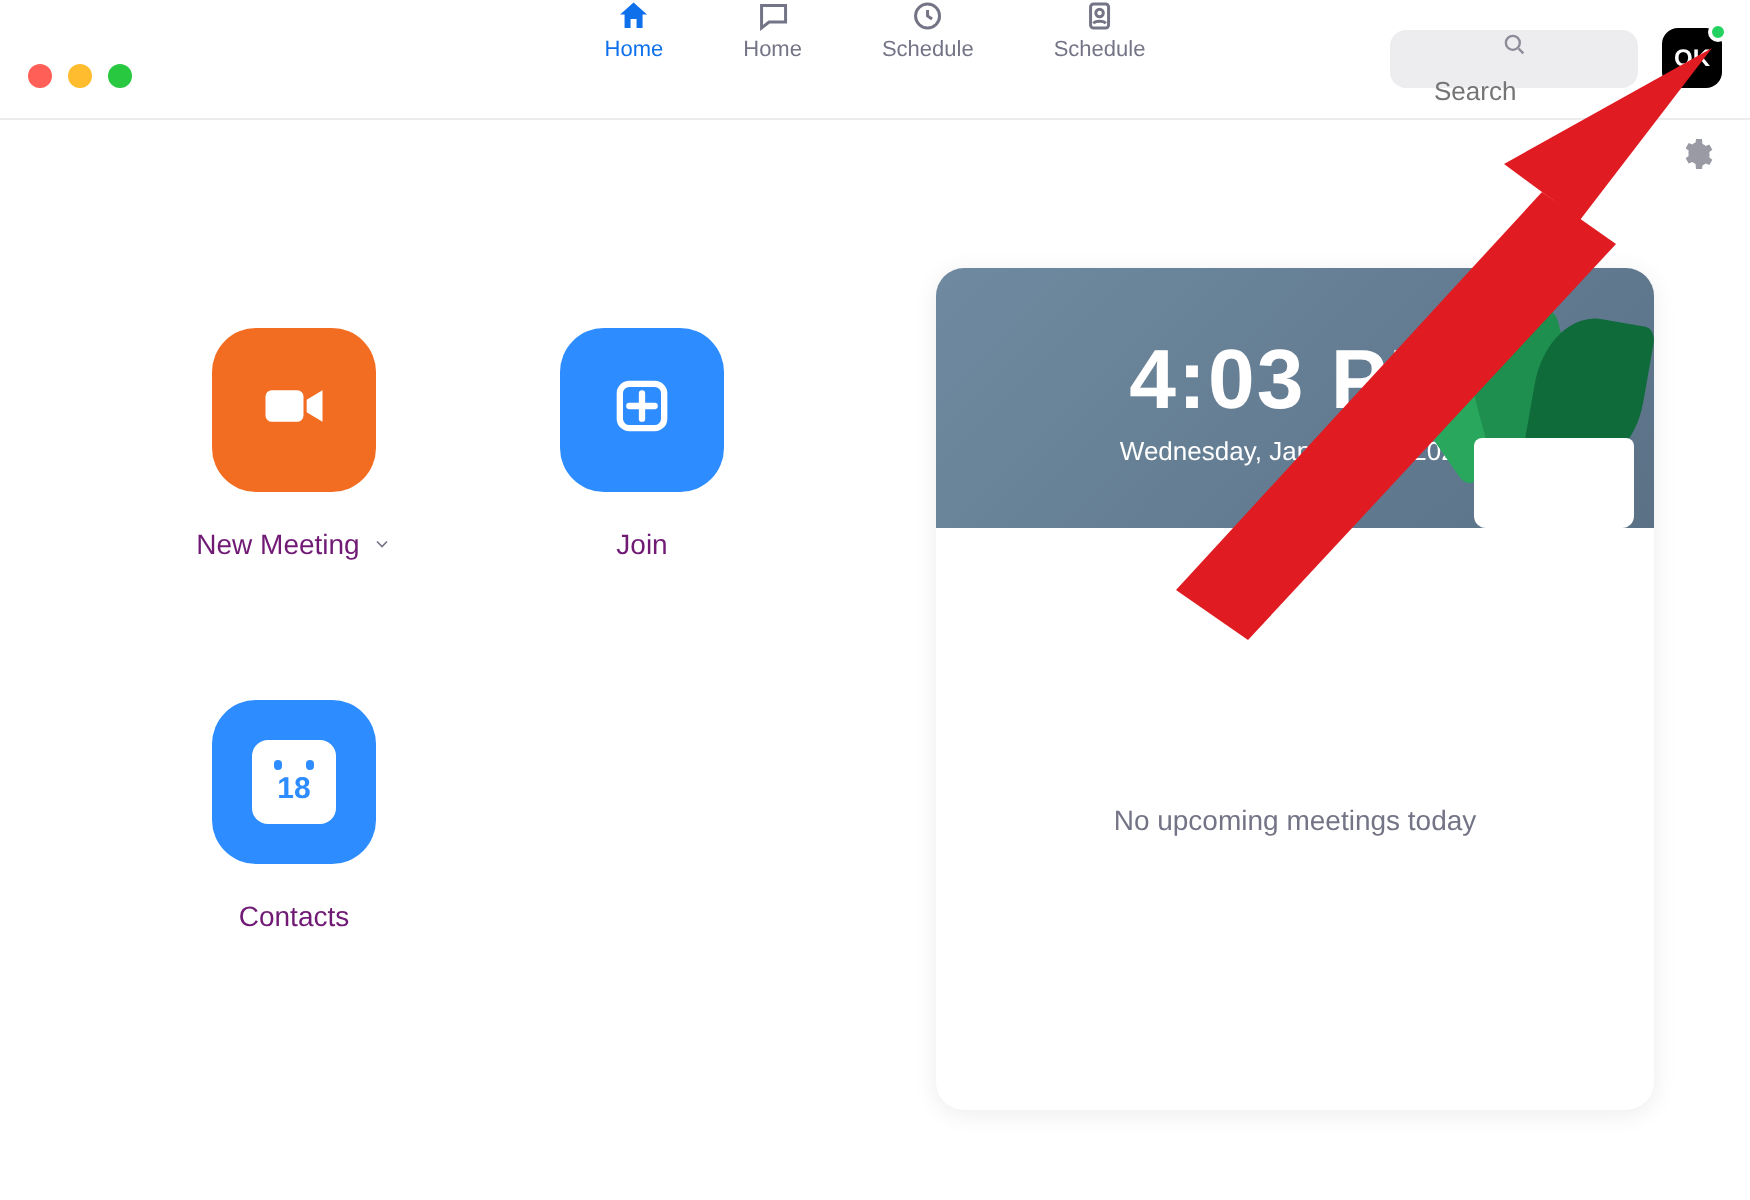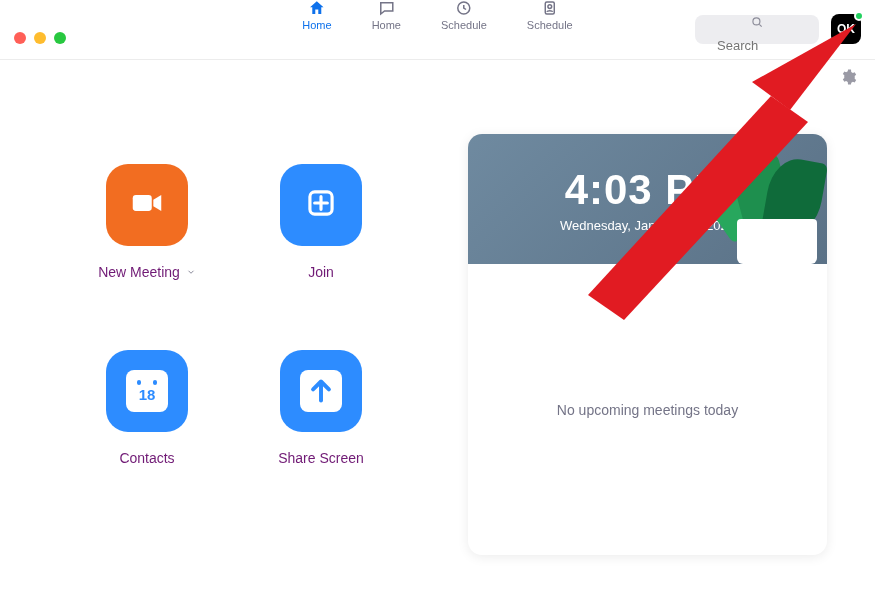--- a/index.html
+++ b/index.html
@@ -184,33 +184,20 @@
               <span></span>
             </div>
           <div class="cal-num">18</div>
         </div>
       </div>
       <div class="action-label">
         <span>Contacts</span>
       </div>
     </div>
 
-    <div class="action-cell">
-      <div class="tile blue">
-        <div class="share-inner">
-          <svg viewBox="0 0 24 24" width="22" height="22" fill="none" stroke="#2d8cff" stroke-width="2.5" stroke-linecap="round" stroke-linejoin="round">
-              <path d="M12 18V7"></path>
-              <path d="M7 11l5-5 5 5"></path>
-            </svg>
-        </div>
-      </div>
-      <div class="action-label">
-        <span>Share Screen</span>
-      </div>
-    </div>
 
   </div>
 
   <div class="right-pane">
     <div class="meeting-card">
       <div class="card-hero">
         <div class="time">4:03 PM</div>
         <div class="date">Wednesday, January 27, 2021</div>
         <div class="plant">
           <div class="leaf l3"></div>

